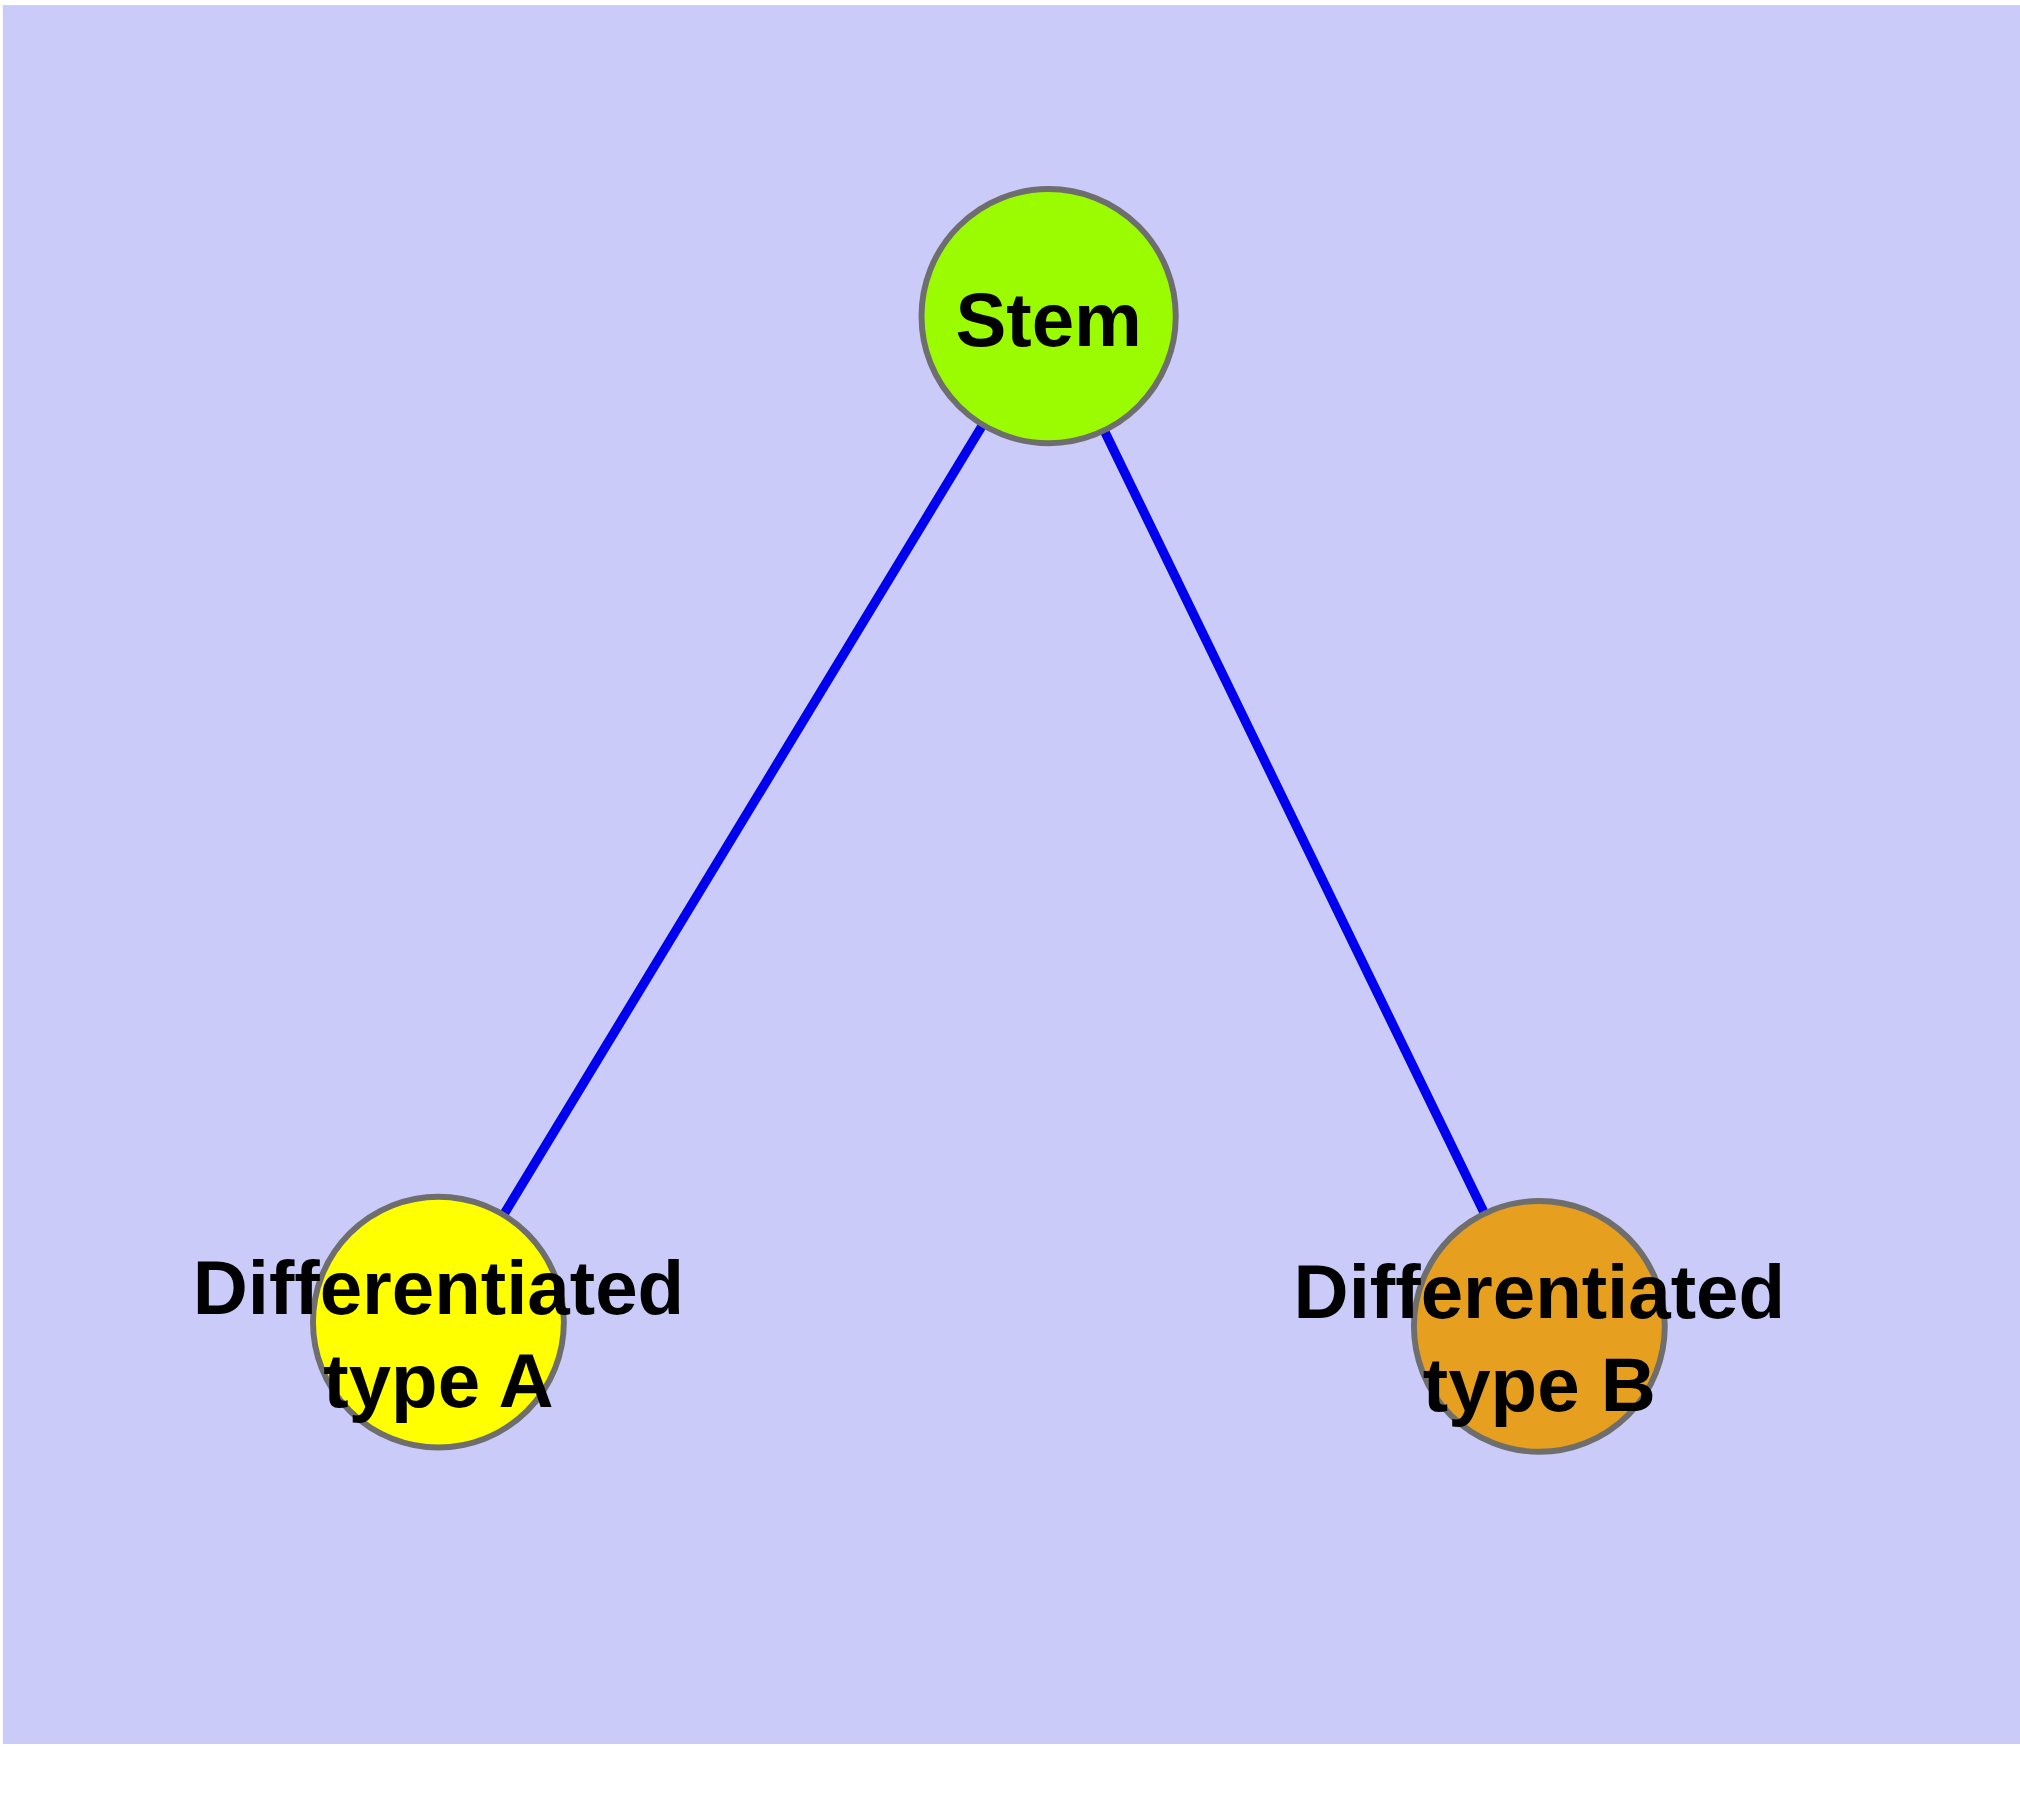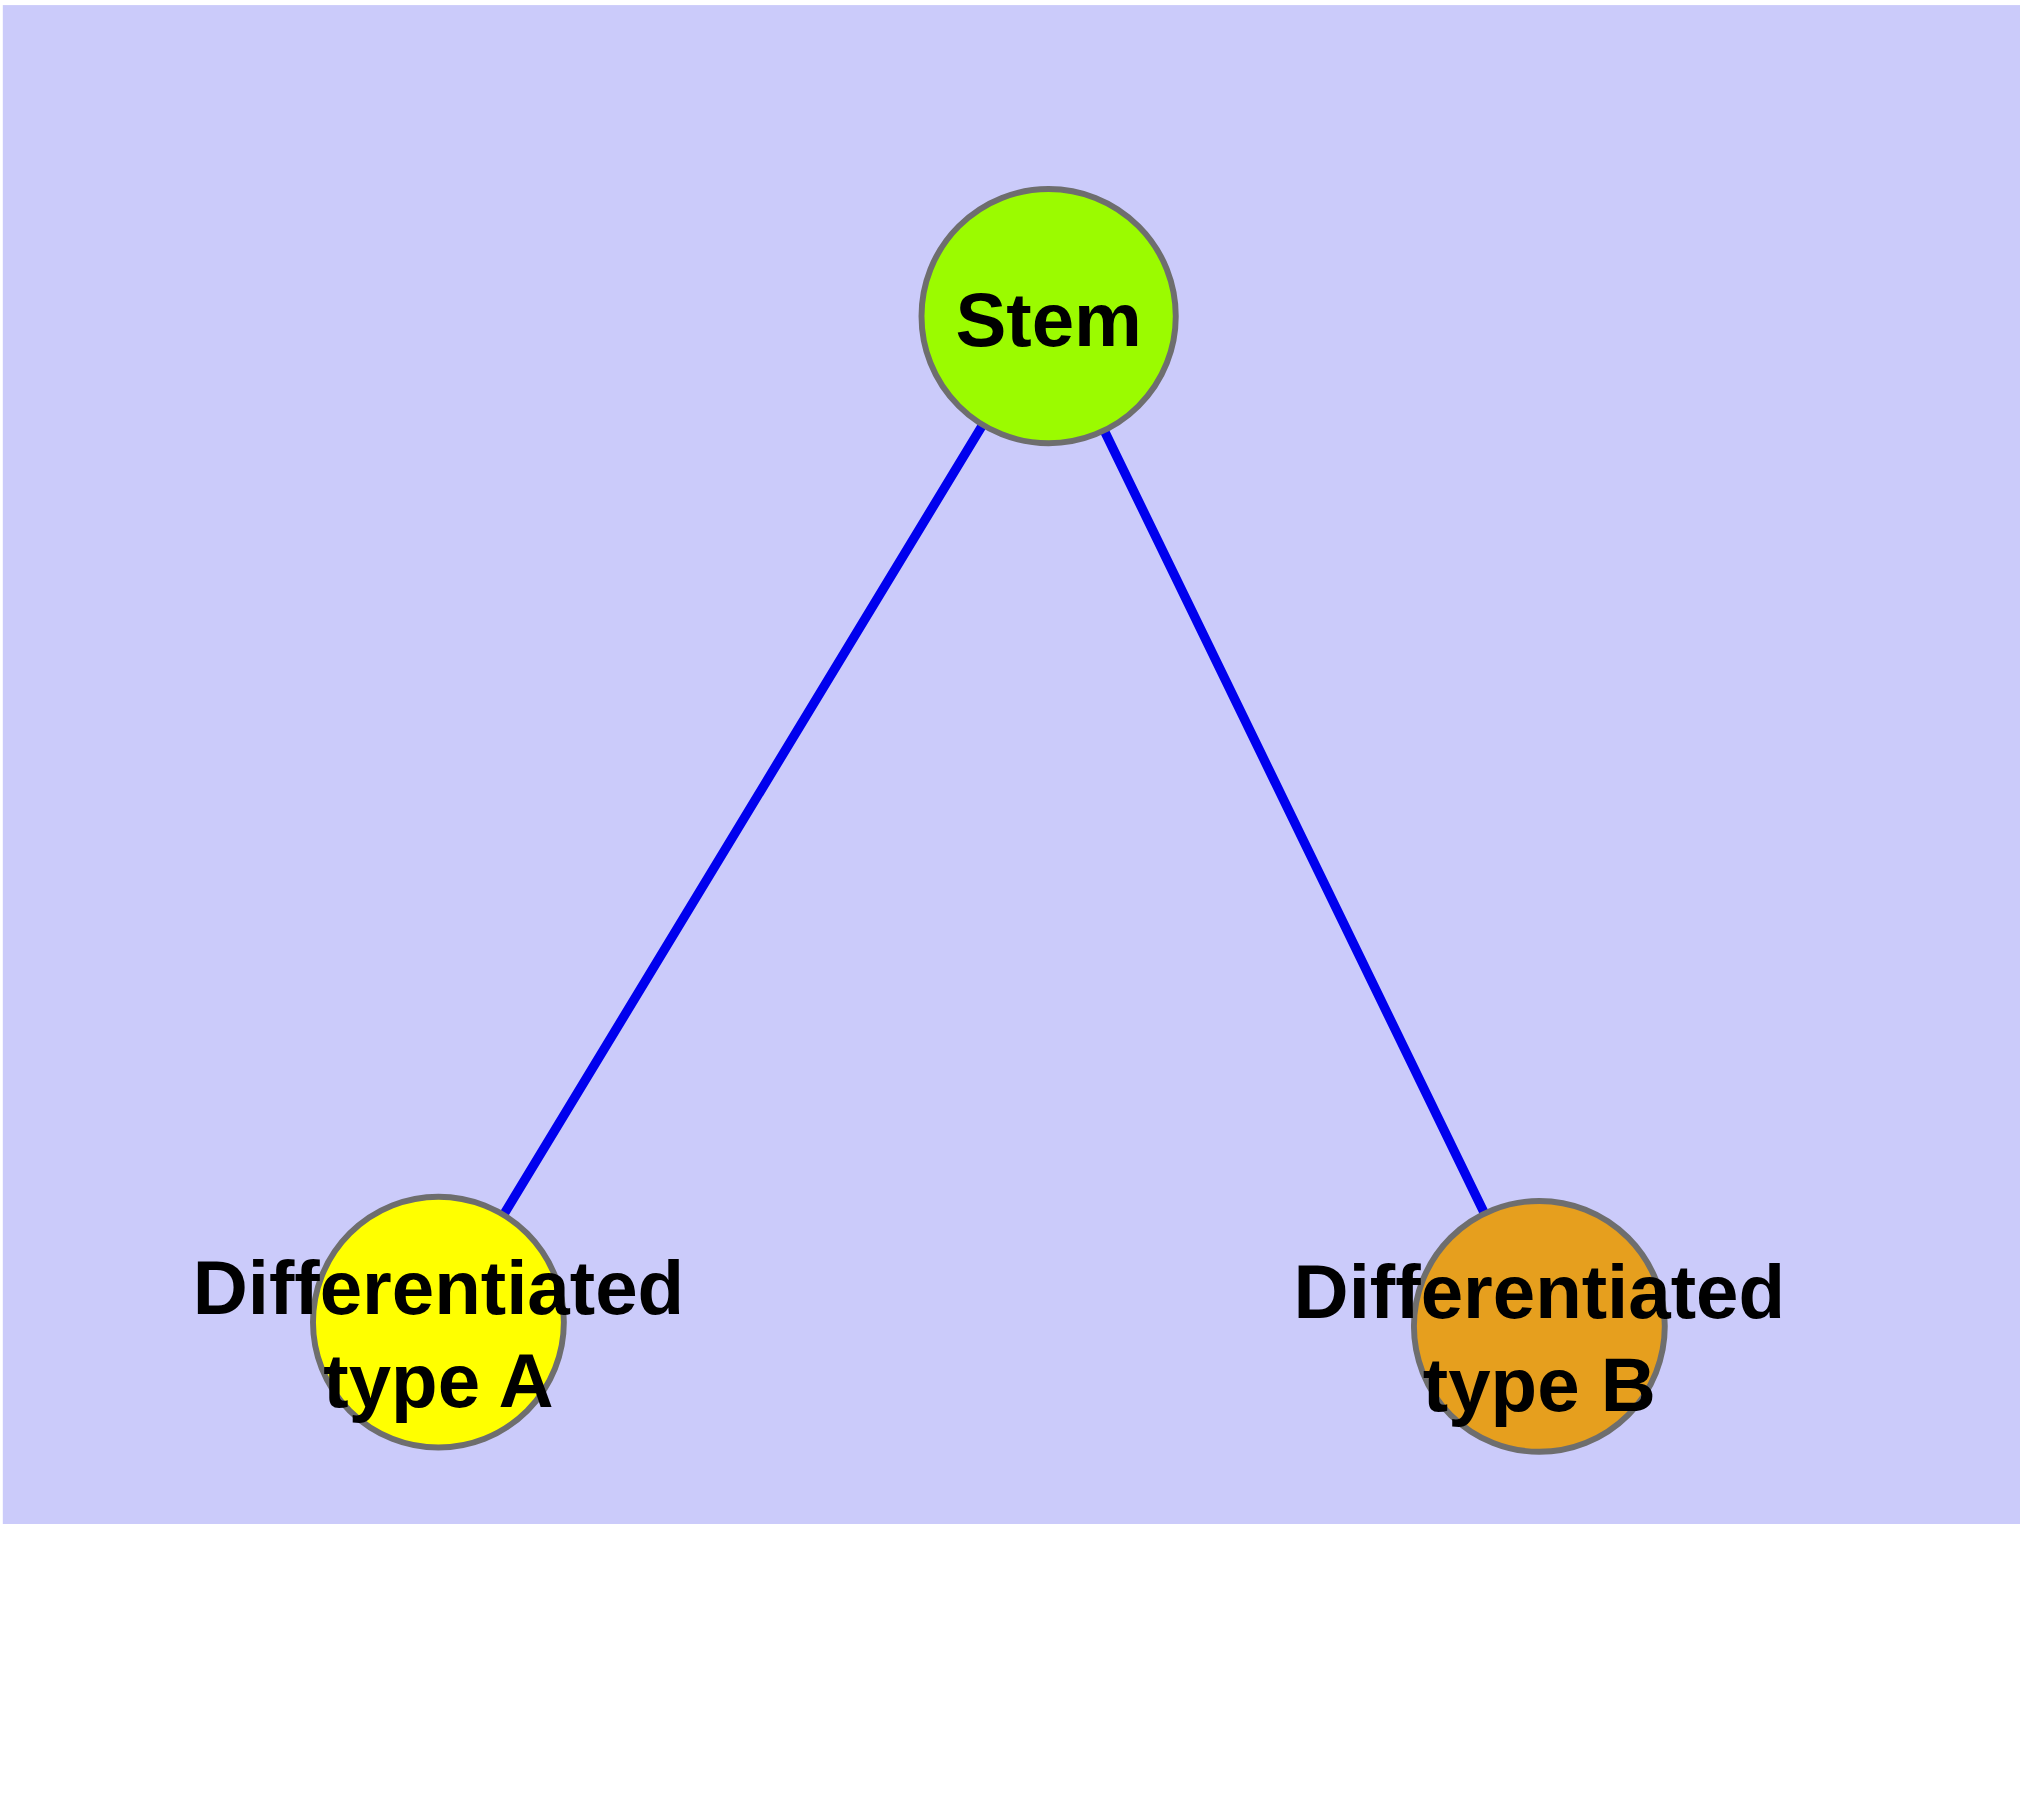--- a/index.html
+++ b/index.html
@@ -2,21 +2,21 @@
 <html style="font-size:13.6px"><head>
 <meta charset="utf-8">
 <style>
   html, body {
     margin: 0;
     padding: 0;
     background: #FFFFFF;
   }
   .canvas-wrap {
     width: 2021px;
-    height: 1524px;
+    height: 1744px;
     overflow: hidden;
   }
   svg {
     display: block;
   }
   .node-label {
     font-family: "Liberation Sans", "DejaVu Sans", sans-serif;
     font-weight: bold;
     font-size: 90px;
     text-anchor: middle;

